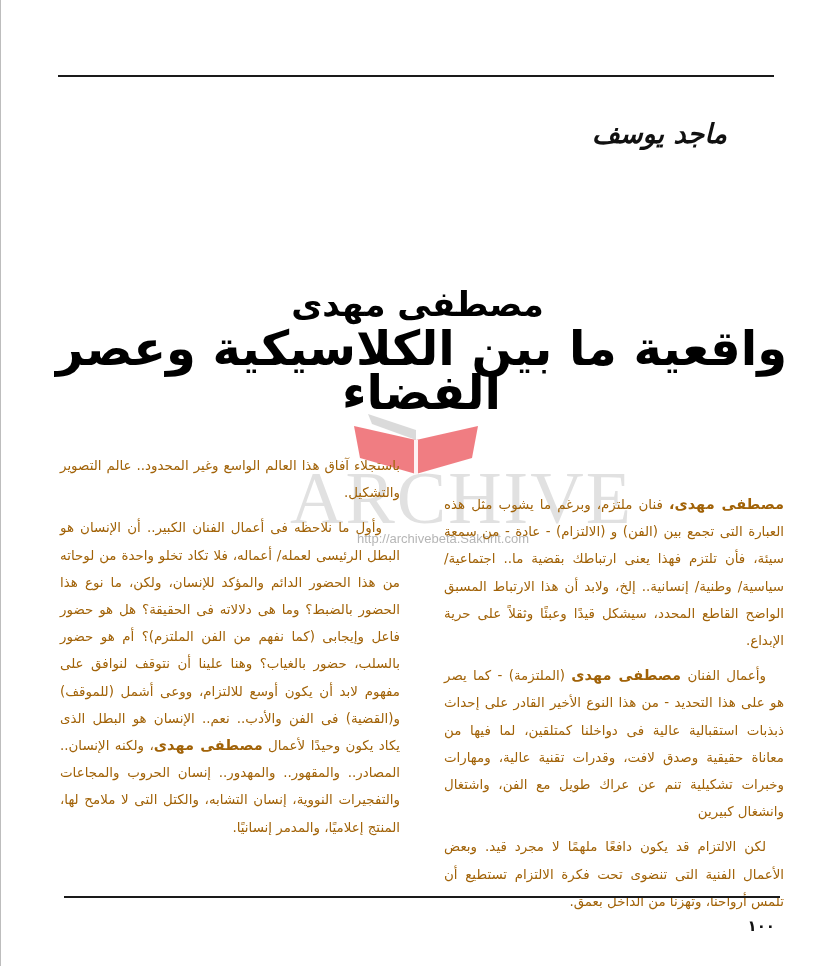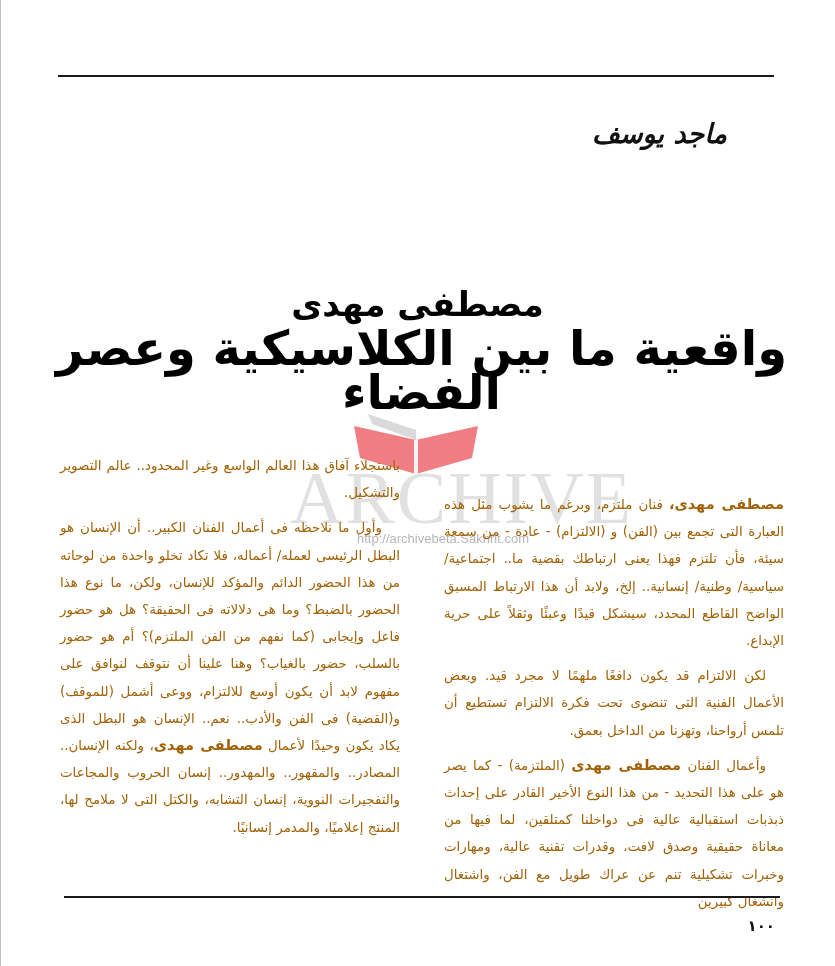--- a/index.html
+++ b/index.html
@@ -66,22 +66,22 @@
   <path d="M70 20 L22 4 L26 14 L70 30 Z" fill="#c9c9c9" opacity=".8"></path>
   <path d="M70 30 L8 16 L14 48 L70 64 Z" fill="#e8343c" opacity=".75"></path>
   <path d="M70 30 L132 16 L126 48 L70 64 Z" fill="#e8343c" opacity=".75"></path>
   <path d="M68 30 L72 30 L72 66 L68 66 Z" fill="#ffffff" opacity=".9"></path>
 </svg>
 <div class="wm-text">ARCHIVE</div>
 <div class="wm-url">http://archivebeta.Sakhrit.com</div>
 
 <div class="col right">
   <p><b>مصطفى مهدى،</b><span> فنان ملتزم، وبرغم ما يشوب مثل هذه العبارة التى تجمع بين (الفن) و (الالتزام) - عادة - من سمعة سيئة، فأن تلتزم فهذا يعنى ارتباطك بقضية ما.. اجتماعية/ سياسية/ وطنية/ إنسانية.. إلخ، ولابد أن هذا الارتباط المسبق الواضح القاطع المحدد، سيشكل قيدًا وعبئًا وثقلاً على حرية الإبداع.</span></p>
+  <p class="indent"><span>وأعمال الفنان </span><b>مصطفى مهدى</b><span> (الملتزمة) - كما يصر هو على هذا التحديد - من هذا النوع الأخير القادر على إحداث ذبذبات استقبالية عالية فى دواخلنا كمتلقين، لما فيها من معاناة حقيقية وصدق لافت، وقدرات تقنية عالية، ومهارات وخبرات تشكيلية تنم عن عراك طويل مع الفن، واشتغال وانشغال كبيرين</span></p>
   <p class="indent">لكن الالتزام قد يكون دافعًا ملهمًا لا مجرد قيد. وبعض الأعمال الفنية التى تنضوى تحت فكرة الالتزام تستطيع أن تلمس أرواحنا، وتهزنا من الداخل بعمق.</p>
-  <p class="indent"><span>وأعمال الفنان </span><b>مصطفى مهدى</b><span> (الملتزمة) - كما يصر هو على هذا التحديد - من هذا النوع الأخير القادر على إحداث ذبذبات استقبالية عالية فى دواخلنا كمتلقين، لما فيها من معاناة حقيقية وصدق لافت، وقدرات تقنية عالية، ومهارات وخبرات تشكيلية تنم عن عراك طويل مع الفن، واشتغال وانشغال كبيرين</span></p>
 </div>
 
 <div class="col left">
   <p>باستجلاء آفاق هذا العالم الواسع وغير المحدود.. عالم التصوير والتشكيل.</p>
   <p class="indent"><span>وأول ما نلاحظه فى أعمال الفنان الكبير.. أن الإنسان هو البطل الرئيسى لعمله/ أعماله، فلا تكاد تخلو واحدة من لوحاته من هذا الحضور الدائم والمؤكد للإنسان، ولكن، ما نوع هذا الحضور بالضبط؟ وما هى دلالاته فى الحقيقة؟ هل هو حضور فاعل وإيجابى (كما نفهم من الفن الملتزم)؟ أم هو حضور بالسلب، حضور بالغياب؟ وهنا علينا أن نتوقف لنوافق على مفهوم لابد أن يكون أوسع للالتزام، ووعى أشمل (للموقف) و(القضية) فى الفن والأدب.. نعم.. الإنسان هو البطل الذى يكاد يكون وحيدًا لأعمال </span><b>مصطفى مهدى</b><span>، ولكنه الإنسان.. المصادر.. والمقهور.. والمهدور.. إنسان الحروب والمجاعات والتفجيرات النووية، إنسان التشابه، والكتل التى لا ملامح لها، المنتج إعلاميًا، والمدمر إنسانيًا.</span></p>
 </div>
 
 <div class="rule bottom"></div>
 <div class="page-number">١٠٠</div>
 

